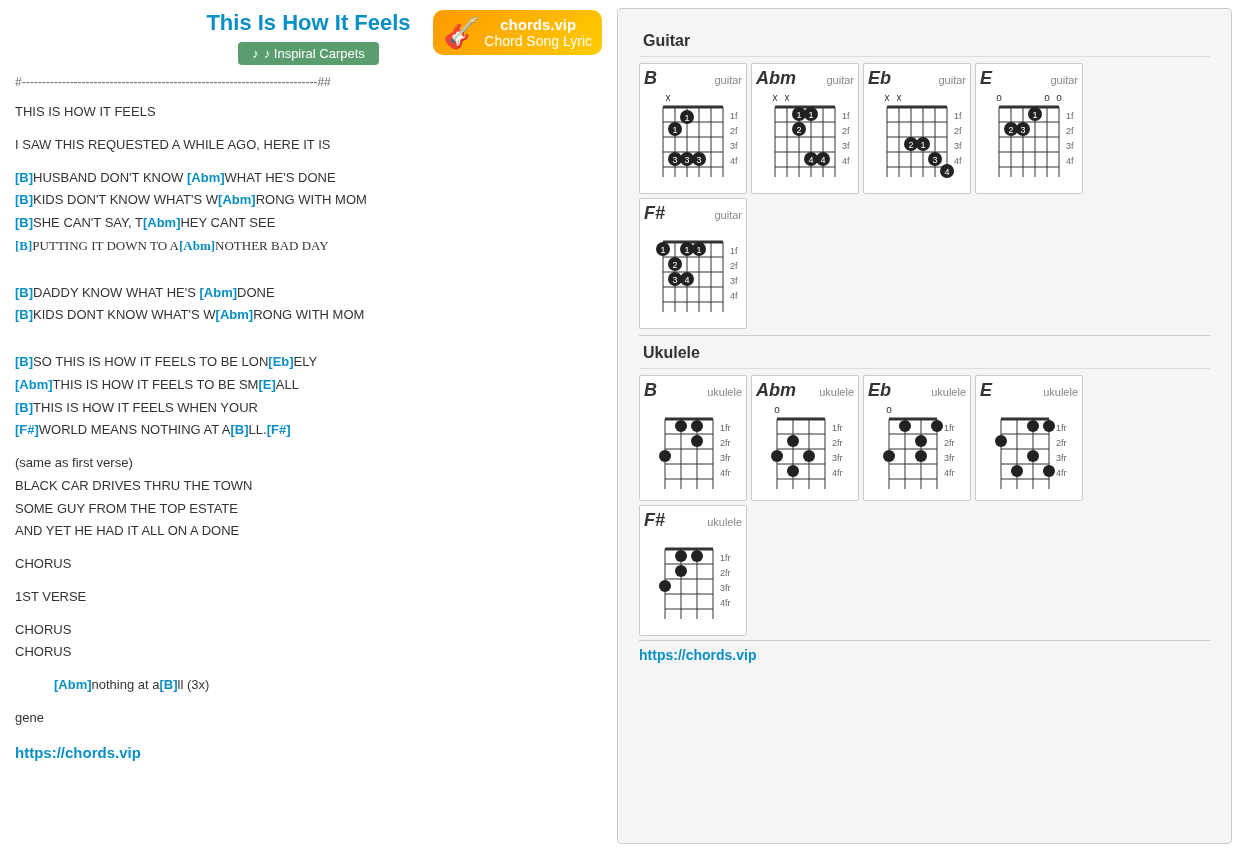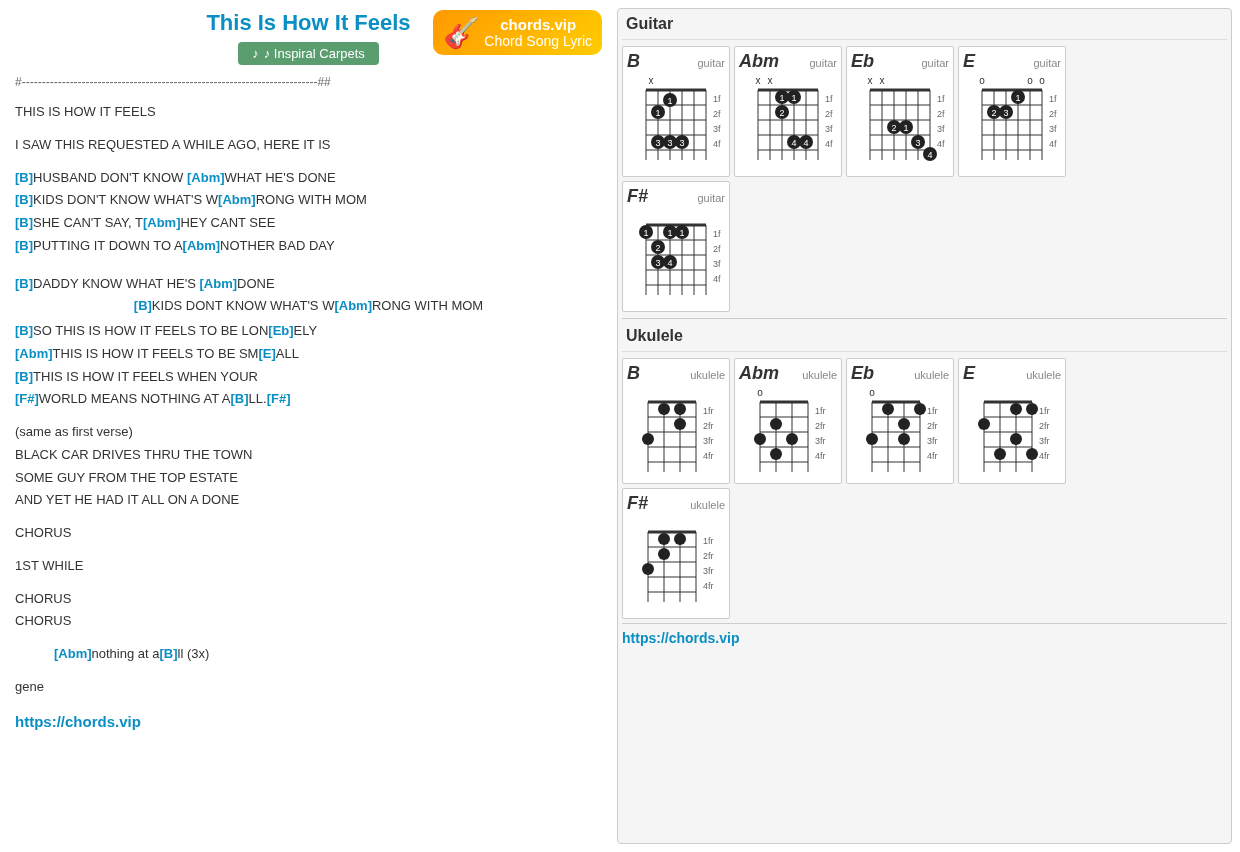--- a/index.html
+++ b/index.html
@@ -36,48 +36,48 @@
     <div style="font-size:12px; color:#666; margin-bottom:12px; word-break:break-all;">#--------------------------------------------------------------------------##</div>
 
     <div style="line-height:1.75; font-size:13px;">
 
       <p style="margin-bottom:10px;">THIS IS HOW IT FEELS</p>
       <p style="margin-bottom:10px;">I SAW THIS REQUESTED A WHILE AGO, HERE IT IS</p>
 
       <p><span style="color:#0a8fc4;font-weight:bold;">[B]</span>HUSBAND DON'T KNOW <span style="color:#0a8fc4;font-weight:bold;">[Abm]</span>WHAT HE'S DONE</p>
       <p><span style="color:#0a8fc4;font-weight:bold;">[B]</span>KIDS DON'T KNOW WHAT'S W<span style="color:#0a8fc4;font-weight:bold;">[Abm]</span>RONG WITH MOM</p>
       <p><span style="color:#0a8fc4;font-weight:bold;">[B]</span>SHE CAN'T SAY, T<span style="color:#0a8fc4;font-weight:bold;">[Abm]</span>HEY CANT SEE</p>
-      <p style="margin-bottom:15px;"><span style="color:#0a8fc4;font-weight:bold;">[B]</span>PUTTING IT DOWN TO A<span style="color:#0a8fc4;font-weight:bold;">[Abm]</span>NOTHER BAD DAY</p>
+      <p style="margin-bottom:24px;font-family:Liberation Serif, serif;"><span style="color:#0a8fc4;font-weight:bold;">[B]</span>PUTTING IT DOWN TO A<span style="color:#0a8fc4;font-weight:bold;">[Abm]</span>NOTHER BAD DAY</p>
 
       <p><span style="color:#0a8fc4;font-weight:bold;">[B]</span>DADDY KNOW WHAT HE'S <span style="color:#0a8fc4;font-weight:bold;">[Abm]</span>DONE</p>
-      <p style="margin-bottom:2px;text-align:center;"><span style="color:#0a8fc4;font-weight:bold;">[B]</span>KIDS DONT KNOW WHAT'S W<span style="color:#0a8fc4;font-weight:bold;">[Abm]</span>RONG WITH MOM</p>
+      <p style="margin-bottom:24px;"><span style="color:#0a8fc4;font-weight:bold;">[B]</span>KIDS DONT KNOW WHAT'S W<span style="color:#0a8fc4;font-weight:bold;">[Abm]</span>RONG WITH MOM</p>
 
       <p><span style="color:#0a8fc4;font-weight:bold;">[B]</span>SO THIS IS HOW IT FEELS TO BE LON<span style="color:#0a8fc4;font-weight:bold;">[Eb]</span>ELY</p>
       <p><span style="color:#0a8fc4;font-weight:bold;">[Abm]</span>THIS IS HOW IT FEELS TO BE SM<span style="color:#0a8fc4;font-weight:bold;">[E]</span>ALL</p>
       <p><span style="color:#0a8fc4;font-weight:bold;">[B]</span>THIS IS HOW IT FEELS WHEN YOUR</p>
       <p style="margin-bottom:10px;"><span style="color:#0a8fc4;font-weight:bold;">[F#]</span>WORLD MEANS NOTHING AT A<span style="color:#0a8fc4;font-weight:bold;">[B]</span>LL.<span style="color:#0a8fc4;font-weight:bold;">[F#]</span></p>
 
       <p>(same as first verse)</p>
       <p>BLACK CAR DRIVES THRU THE TOWN</p>
       <p>SOME GUY FROM THE TOP ESTATE</p>
       <p style="margin-bottom:10px;">AND YET HE HAD IT ALL ON A DONE</p>
 
       <p style="margin-bottom:10px;">CHORUS</p>
-      <p style="margin-bottom:10px;">1ST WHILE</p>
+      <p style="margin-bottom:10px;">1ST VERSE</p>
       <p>CHORUS</p>
       <p style="margin-bottom:10px;">CHORUS</p>
 
       <p style="margin-bottom:10px;padding-left:39px;"><span style="color:#0a8fc4;font-weight:bold;">[Abm]</span>nothing at a<span style="color:#0a8fc4;font-weight:bold;">[B]</span>ll (3x)</p>
 
       <p style="margin-bottom:10px;">gene</p>
       <p style="font-weight:bold; color:#0a8fc4; font-size:15px;">https://chords.vip</p>
     </div>
   </div>
 
-  <div style="width:615px; border:1px solid #ccc; border-radius:4px; margin:8px 8px 8px 0; padding:4px; background:#f5f5f5;">
+  <div style="width:615px; border:1px solid #ccc; border-radius:4px; margin:8px 8px 8px 0; padding:21px; background:#f5f5f5;">
 
     <div>
       <div style="font-size:16px; font-weight:bold; color:#333; padding:2px 4px 6px; border-bottom:1px solid #ddd; margin-bottom:6px;">Guitar</div>
 
       <div style="display:flex; gap:4px; margin-bottom:4px;">
 
         <div style="background:#fff; border:1px solid #ccc; border-radius:2px; padding:4px; display:inline-flex; flex-direction:column; align-items:center; min-width:108px;">
           <div style="display:flex; justify-content:space-between; width:100%; align-items:baseline;">
             <span style="font-size:18px; font-weight:bold; font-style:italic;">B</span>
             <span style="font-size:11px; color:#888;">guitar</span>

